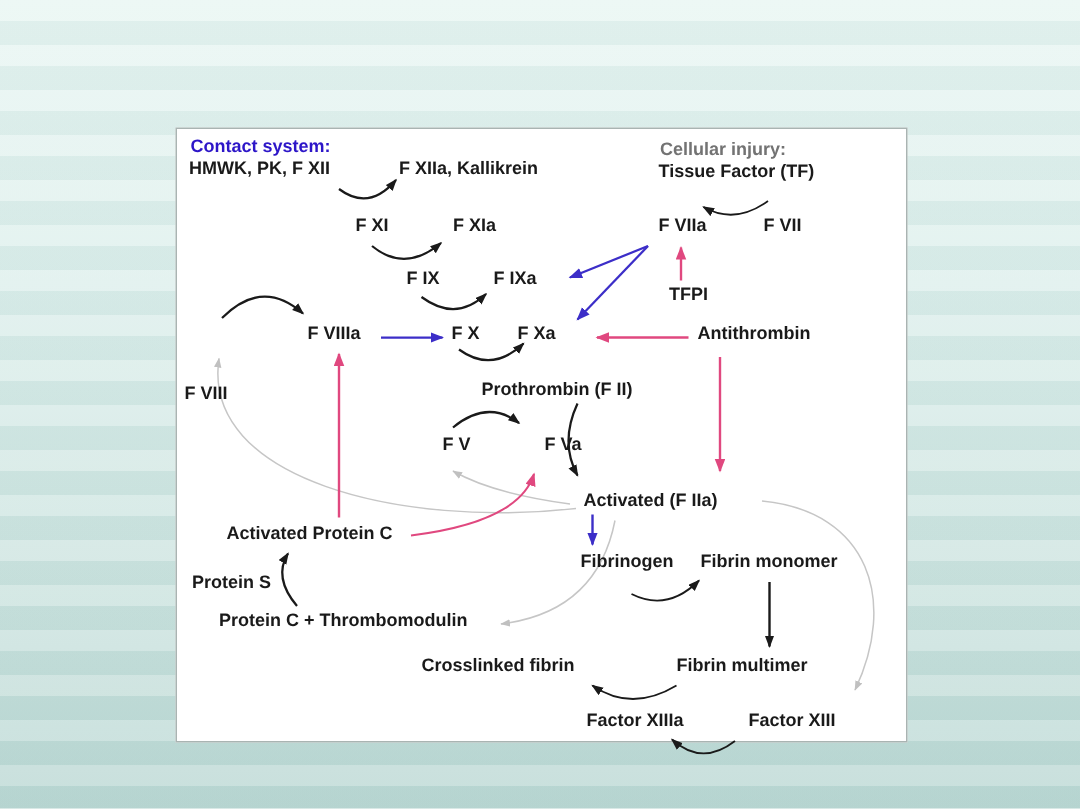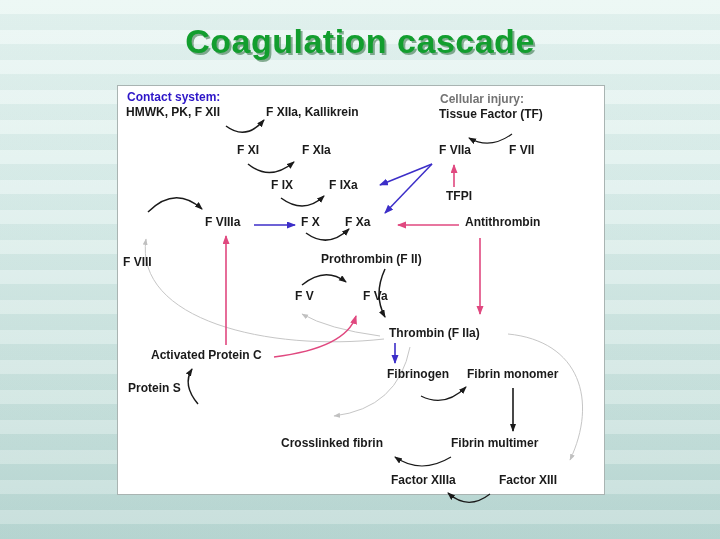--- a/index.html
+++ b/index.html
@@ -15,21 +15,20 @@
     background:#ffffff;border:1px solid #a9b4b2;box-sizing:border-box;}
   .nd{position:absolute;font-size:12px;line-height:14px;color:#1a1a1a;white-space:nowrap;font-weight:bold;}
   .b{font-weight:bold;}
   .hdr{font-weight:bold;}
   svg.wires{position:absolute;left:0;top:0;width:488px;height:433px;pointer-events:none;}
 </style>
 </head>
 <body>
 
 <div class="slide">
-  <div class="title" style="color:#129e2e;">Coagulation cascade</div>
 
   <div class="panel">
 
     <svg class="wires" viewBox="0 0 488 433">
       <defs>
         <marker id="ab" markerWidth="9" markerHeight="8" refX="7" refY="3" orient="auto" markerUnits="userSpaceOnUse">
           <path d="M0,0 L8,3 L0,6 Z" fill="#1a1a1a"></path>
         </marker>
         <marker id="abl" markerWidth="10" markerHeight="9" refX="8" refY="3.5" orient="auto" markerUnits="userSpaceOnUse">
           <path d="M0,0 L9,3.5 L0,7 Z" fill="#3c2ec8"></path>
@@ -91,27 +90,28 @@
     <div class="nd" style="left:5px;top:129px;margin-top:40px;">F VIII</div>
     <div class="nd" style="left:87px;top:129px;">F VIIIa</div>
     <div class="nd" style="left:183px;top:129px;">F X</div>
     <div class="nd" style="left:227px;top:129px;">F Xa</div>
     <div class="nd" style="left:347px;top:129px;">Antithrombin</div>
 
     <div class="nd" style="left:203px;top:166px;">Prothrombin (F II)</div>
     <div class="nd" style="left:177px;top:203px;">F V</div>
     <div class="nd" style="left:223px;top:203px;margin-left:22px;">F Va</div>
 
-    <div class="nd b" style="left:271px;top:240px;">Thrombin (F IIa)</div>
+    <div class="nd b" style="left:271px;top:240px;">Activated (F IIa)</div>
     <div class="nd" style="left:33px;top:262px;">Activated Protein C</div>
 
     <div class="nd b" style="left:269px;top:281px;">Fibrinogen</div>
     <div class="nd" style="left:349px;top:281px;">Fibrin monomer</div>
 
     <div class="nd" style="left:10px;top:295px;">Protein S</div>
+    <div class="nd" style="left:28px;top:320px;">Protein C + Thrombomodulin</div>
 
     <div class="nd b" style="left:163px;top:350px;">Crosslinked fibrin</div>
     <div class="nd" style="left:333px;top:350px;">Fibrin multimer</div>
 
     <div class="nd" style="left:273px;top:387px;">Factor XIIIa</div>
     <div class="nd" style="left:381px;top:387px;">Factor XIII</div>
   </div>
 </div>
 
 </body></html>

